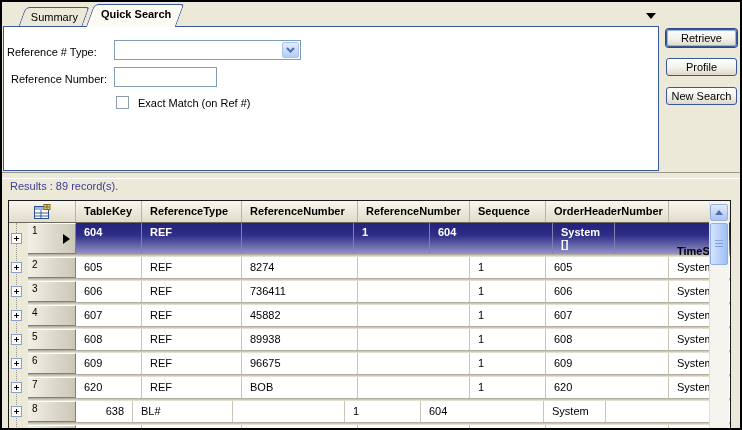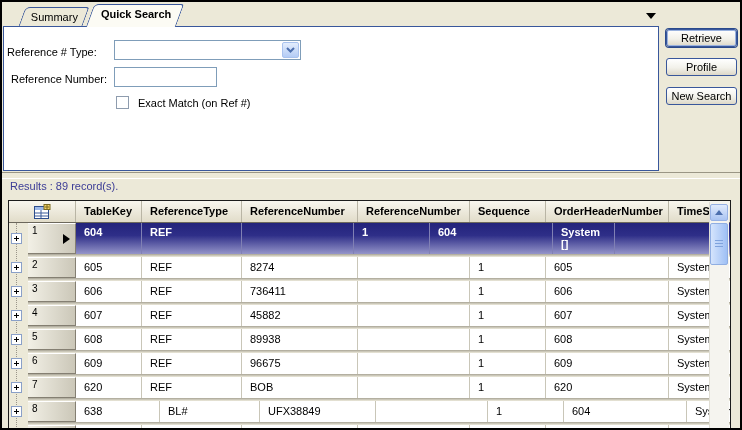--- a/index.html
+++ b/index.html
@@ -144,21 +144,21 @@
           <line x1="14" y1="1" x2="14" y2="5" stroke="#7a6a20"></line>
         </svg>
       </div>
 
     <div class="gh-cell" style="width: 66px;">TableKey</div>
         <div class="gh-cell" style="width: 100px;">ReferenceType</div>
         <div class="gh-cell" style="width: 116px;">ReferenceNumber</div>
         <div class="gh-cell" style="width: 112px;">ReferenceNumber</div>
         <div class="gh-cell" style="width: 76px;">Sequence</div>
         <div class="gh-cell" style="width: 123px;">OrderHeaderNumber</div>
-        <div class="gh-cell" style="width: 62px;">TimeS</div>
+        <div class="gh-cell" style="width: 62px; margin-top: 40px;">TimeS</div>
       </div>
     <div class="grid-body">
       <div class="tree-line"></div>
 
     <div class="g-row sel">
           <div class="g-exp">
             <div class="plus"></div>
           </div>
           <div class="g-num">1<div class="cur-arrow"></div></div>
           <div class="g-cell" style="width: 66px;">604</div>
@@ -251,23 +251,22 @@
           <div class="g-cell" style="width: 76px;">1</div>
           <div class="g-cell" style="width: 123px;">620</div>
           <div class="g-cell wrap" style="width: 62px;">System</div>
         </div>
         <div class="row-sep"></div>
         <div class="g-row">
           <div class="g-exp">
             <div class="plus"></div>
           </div>
           <div class="g-num">8</div>
-          <div class="g-cell" style="width: 84px;">638</div>
+          <div class="g-cell" style="width: 57px; text-align: right;">638</div>
           <div class="g-cell" style="width: 100px;">BL#</div>
-          <div class="g-cell" style="width: 116px;">UFX38849</div>
           <div class="g-cell" style="width: 112px;"></div>
           <div class="g-cell" style="width: 76px;">1</div>
           <div class="g-cell" style="width: 123px;">604</div>
           <div class="g-cell wrap" style="width: 62px;">System</div>
         </div>
         <div class="row-sep"></div>
         <div class="g-row">
           <div class="g-exp">
             <div class="plus"></div>
           </div>

